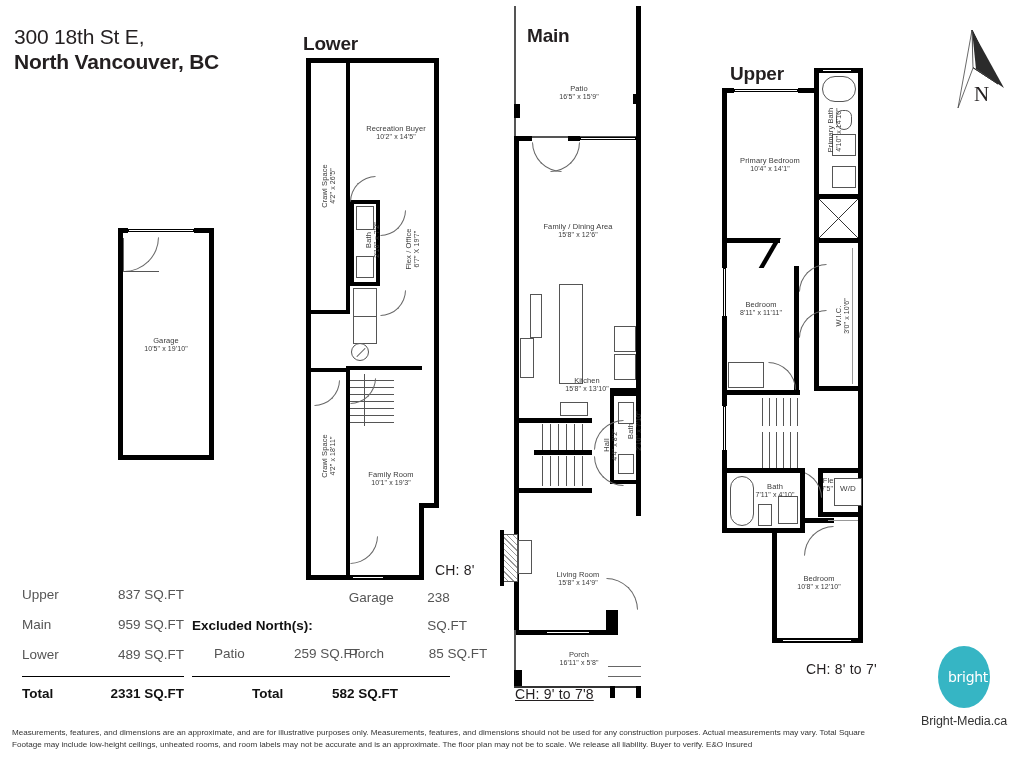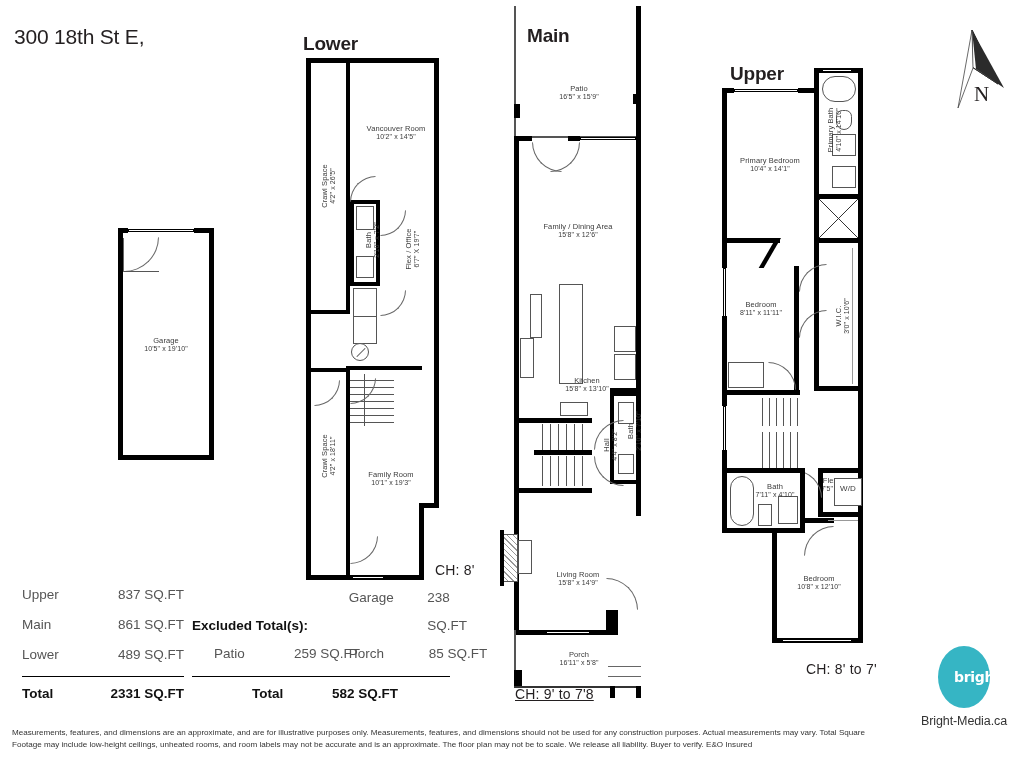--- a/index.html
+++ b/index.html
@@ -61,32 +61,33 @@
   .exc-row .v { }
   .tot-row { display:flex; font-size:13.5px; font-weight:700; color:#111; line-height:26px; padding-left:60px; }
   .tot-row .n { width:80px; }
 
   
   #disclaimer { left:12px; top:727px; width:862px; font-size:8.1px; line-height:12.4px; color:#333; text-align:left; }
 
   
   #logo-block { left:908px; top:646px; width:112px; text-align:center; }
   #logo-ellipse { width:52px; height:62px; border-radius:50%; background:#36b5c4; margin:0 auto; position:relative; }
-  #logo-word { position:absolute; left:8px; right:0; top:50%; transform:translateY(-50%); color:#fff; font-size:14px; font-weight:700; font-family:"DejaVu Sans", sans-serif; letter-spacing:-0.3px;margin-left:8px; }
+  #logo-word { position:absolute; left:0; right:0; top:50%; transform:translateY(-50%); color:#fff; font-size:14px; font-weight:400; font-family:"DejaVu Sans", sans-serif; letter-spacing:-0.3px;margin-left:8px; }
   #logo-caption { font-size:12.5px; color:#333; margin-top:6px; letter-spacing:-0.1px; }
 
   
   #north { left:946px; top:22px; width:70px; height:92px; }
   #north .n-letter { position:absolute; left:28px; top:60px; font-family:"Liberation Serif", serif; font-size:21px; color:#231f20; }
 </style>
 </head>
 <body>
 
 <div id="title-block" class="abs">
   <div id="title-line1">300 18th St E,</div>
+  <div id="title-line2">North Vancouver, BC</div>
 </div>
 
 <div id="north" class="abs">
   <svg width="70" height="92" viewBox="0 0 70 92">
     <polygon points="26,8 52,62 26,45" fill="#ffffff" stroke="#333" stroke-width="1"></polygon>
     <polygon points="26,8 52,62 26,45" fill="none" stroke="#333" stroke-width="1"></polygon>
     <polygon points="26,8 58,66 30,47" fill="#2b2b2b"></polygon>
     <polygon points="26,8 12,86 27,46" fill="#ffffff" stroke="#444" stroke-width="0.8"></polygon>
   </svg>
   <div class="n-letter">N</div>
@@ -162,21 +163,21 @@
 
   <div class="arc" style="left:44px; top:118px; width:26px; height:26px; border-color:#666; border-bottom-color:transparent; border-right-color:transparent; border-radius:100% 0 0 0;"></div>
   <div class="arc" style="left:74px; top:152px; width:26px; height:26px; border-color:#666; border-top-color:transparent; border-left-color:transparent; border-radius:0 0 100% 0;"></div>
   <div class="arc" style="left:74px; top:232px; width:26px; height:26px; border-color:#666; border-top-color:transparent; border-left-color:transparent; border-radius:0 0 100% 0;"></div>
   <div class="arc" style="left:8px; top:322px; width:26px; height:26px; border-color:#666; border-top-color:transparent; border-left-color:transparent; border-radius:0 0 100% 0;"></div>
   <div class="arc" style="left:44px; top:320px; width:26px; height:26px; border-color:#666; border-top-color:transparent; border-left-color:transparent; border-radius:0 0 100% 0;"></div>
   <div class="arc" style="left:44px; top:478px; width:28px; height:28px; border-color:#666; border-top-color:transparent; border-left-color:transparent; border-radius:0 0 100% 0;"></div>
   <div class="window" style="left:46px; top:518px; width:32px; height:3px;"></div>
 
   <div class="label" style="left:48px; top:66px; width:84px;">
-    <span class="rn">Vancouver Room</span>
+    <span class="rn">Recreation Buyer</span>
     <span class="rd">10'2" x 14'5"</span>
   </div>
   <div class="label vert" style="left:14px; top:180px; transform:rotate(-90deg); width:104px; text-align:center;">
     <span class="rn">Crawl Space</span>
     <span class="rd">4'2" x 26'5"</span>
   </div>
   <div class="label vert" style="left:98px; top:238px; transform:rotate(-90deg); width:94px; text-align:center;">
     <span class="rn">Flex / Office</span>
     <span class="rd">6'7" X 19'7"</span>
   </div>
@@ -414,36 +415,36 @@
 </div>
 <div class="ch" style="left:806px; top:661px;">CH: 8' to 7'</div>
 
 <div id="summary-left" class="abs">
   <div class="row">
     <span class="lbl">Upper</span>
     <span class="val">837 SQ.FT</span>
   </div>
   <div class="row">
     <span class="lbl">Main</span>
-    <span class="val">861 SQ.FT</span>
+    <span class="val">959 SQ.FT</span>
   </div>
   <div class="row">
     <span class="lbl">Lower</span>
     <span class="val">489 SQ.FT</span>
   </div>
   <div class="rule"></div>
   <div class="total">
     <span class="lbl">Total</span>
     <span class="val">2331 SQ.FT</span>
   </div>
 </div>
 
 <div id="summary-right" class="abs">
   <div style="display:flex; align-items:flex-start;">
-    <div id="excluded-title" style="width:160px; line-height:28px;">Excluded Total(s):</div>
+    <div id="excluded-title" style="width:160px; line-height:28px;">Excluded North(s):</div>
     <div style="margin-top:-28px;">
       <div class="exc-row">
         <span class="n">Garage</span>
         <span class="v">238 SQ.FT</span>
       </div>
       <div class="exc-row">
         <span class="n">Porch</span>
         <span class="v">85 SQ.FT</span>
       </div>
     </div>

